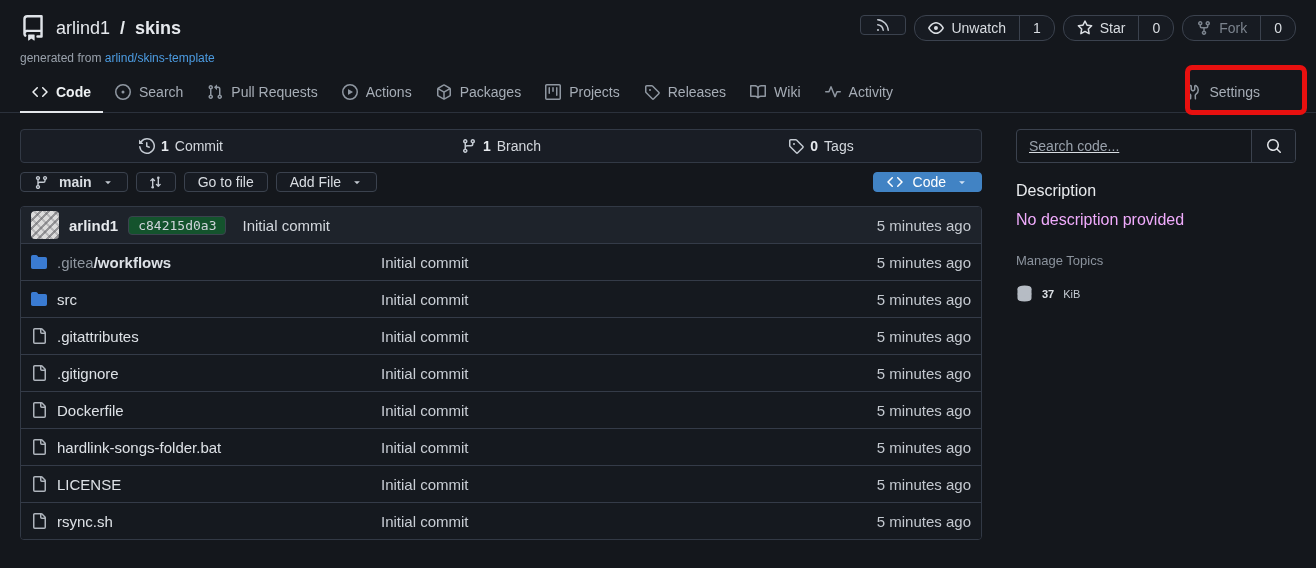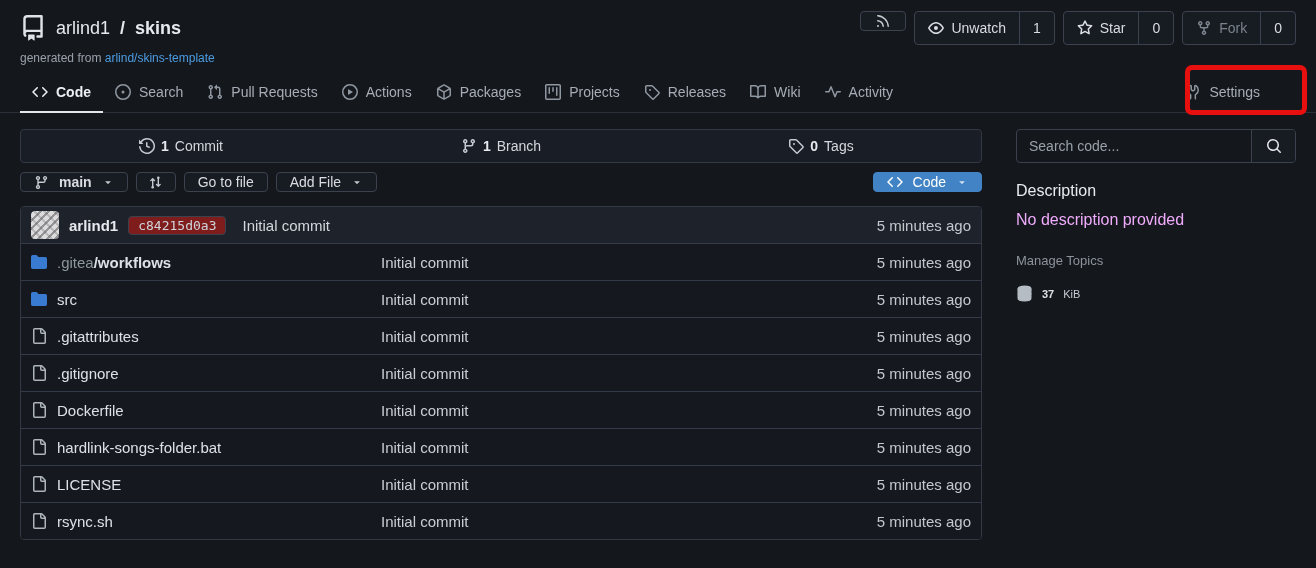--- a/index.html
+++ b/index.html
@@ -20,21 +20,21 @@
   .repo-title .owner { font-weight:400; }
   .repo-title .sep, .repo-title .repo { font-weight:700; }
   .repo-title .icon { color:#dfe3e8; }
   .hdr-actions { margin-left:auto; display:flex; gap:8px; }
   .btn {
     display:flex; align-items:center; gap:10px; height:20px; padding:0 13px;
     background:#171b22; border:1px solid #3b424e; border-radius:4px;
     color:#d9dde2; font-size:14px; cursor:pointer; white-space:nowrap;
   }
   .btn .icon { color:#c4cad2; }
-  .btn-group { display:flex; height:34px; border:1px solid #3b424e; border-radius:4px; background:#171b22; overflow:hidden; }
+  .btn-group { display:flex; height:26px; border:1px solid #3b424e; border-radius:12px; background:#171b22; overflow:hidden; }
   .btn-group .seg { display:flex; align-items:center; gap:7px; padding:0 13px; }
   .btn-group .seg.count { border-left:1px solid #3b424e; min-width:34px; justify-content:center; }
   .btn-group.muted .seg.main { color:#7b838d; }
   .btn-group.muted .seg.main .icon { color:#7b838d; }
   .icon-btn { width:46px; justify-content:center; padding:0; }
 
   .gen-row { margin-top:7px; font-size:12px; color:#99a1ab; }
   .gen-row a { color:#4c9ce2; text-decoration:none; }
 
   
@@ -74,37 +74,37 @@
   .avatar {
     width:28px; height:28px; border-radius:4px; flex:0 0 auto;
     background:
       repeating-linear-gradient(135deg, rgba(90,90,95,.55) 0 2px, transparent 2px 6px),
       repeating-linear-gradient(45deg, rgba(120,120,125,.35) 0 2px, transparent 2px 7px),
       #dcdcdc;
   }
   .commit-author { font-weight:700; color:#e6e9ed; margin:0 10px 0 10px; }
   .hash-badge {
     font-family:"DejaVu Sans Mono", monospace; font-size:13px; color:#d0d5db;
-    background:#7f1d1d; border:1px solid #3b424e; border-radius:4px; padding:1px 9px;
+    background:#14532d; border:1px solid #3b424e; border-radius:4px; padding:1px 9px;
   }
   .commit-msg { margin-left:16px; color:#d3d7dd; }
   .commit-time { margin-left:auto; color:#c3c8cf; }
 
   .file-row { display:flex; align-items:center; height:37px; padding:0 10px; background:#15191f; border-top:1px solid #343b48; font-size:15px; cursor:pointer; }
   .cell-name { flex:0 0 350px; display:flex; align-items:center; gap:10px; min-width:0; }
   .cell-name .icon.folder { color:#3a7bd2; }
   .cell-name .icon.file { color:#aeb4bc; }
   .fprefix { color:#8e969f; }
   .fmain { color:#dde1e6; }
   .file-row:first-child .fmain { font-weight:700; }
   .cell-msg { flex:1 1 auto; color:#c9ced5; }
   .cell-time { flex:0 0 auto; color:#c3c8cf; }
 
   
-  .search-group { display:flex; height:34px; border:1px solid #3b424e; border-radius:4px; overflow:hidden; background:#14171c; }
+  .search-group { display:flex; height:34px; border:1px solid #3b424e; border-radius:4px; overflow:hidden; background:#14171c;text-decoration:underline; }
   .search-input { flex:1; background:transparent; border:none; outline:none; color:#d9dde2; font-size:14px; padding:0 12px; font-family:"Liberation Sans", sans-serif; }
   .search-input::placeholder { color:#99a1ab; }
   .search-btn { width:44px; display:flex; align-items:center; justify-content:center; border-left:1px solid #3b424e; background:#171b22; color:#e3e6ea; cursor:pointer; }
   .desc-title { margin-top:19px; font-size:16px; font-weight:400; color:#e9ebee; }
   .desc-text { margin-top:11px; font-size:16px; color:#f0abfc; }
   .manage-topics { margin-top:24px; font-size:13px; color:#8b939d; cursor:pointer; }
   .size-row { margin-top:17px; display:flex; align-items:center; gap:9px; font-size:11px; color:#c6ccd4; }
   .size-row b { color:#dde1e6; }
   .size-row .icon { color:#b6bcc4; }
 </style>

